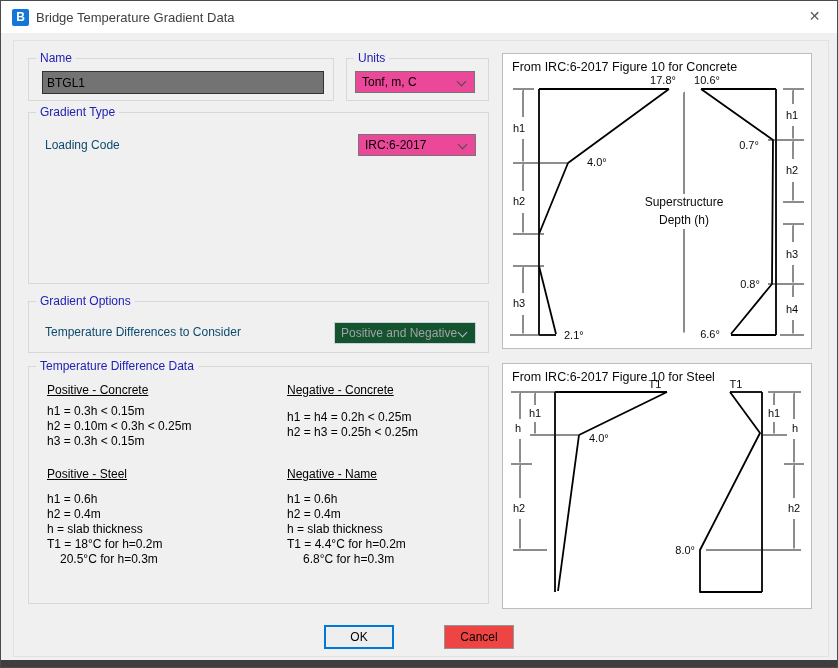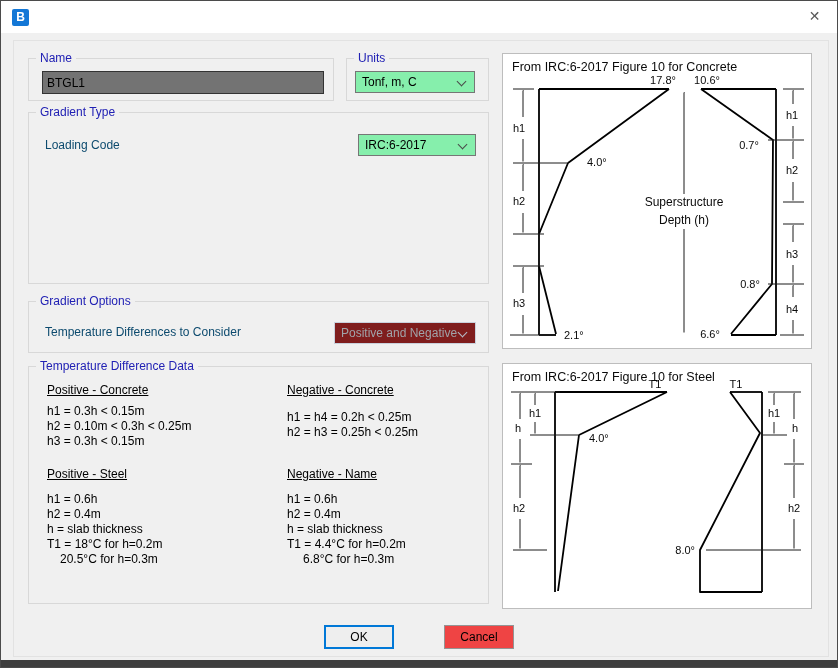--- a/index.html
+++ b/index.html
@@ -27,26 +27,26 @@
   
   .group { position:absolute; border:1px solid #d8d8d8; box-sizing:border-box; }
   .glabel { position:absolute; top:-8px; left:7px; background:#f0f0f0; padding:0 4px;
     font-size:12px; line-height:14px; color:#2121b4; white-space:nowrap; }
   .field-label { position:absolute; font-size:12px; color:#0c4a6e; white-space:nowrap; }
   
   .textbox { position:absolute; box-sizing:border-box; border:1px solid #333333;
     background:#737373; font-family:"Liberation Sans",sans-serif; font-size:12px;
     padding:0 4px; outline:none; }
   .combo { position:absolute; box-sizing:border-box; border:1px solid #767676;
-    background:#86efac; font-size:12px; cursor:default; }
+    background:#ec4899; font-size:12px; cursor:default; }
   .combo-text { position:absolute; left:6px; top:50%; transform:translateY(-50%); white-space:nowrap; }
   .chev { position:absolute; right:9px; top:6px; width:6px; height:6px;
     border-right:1.4px solid #4a4a4a; border-bottom:1.4px solid #4a4a4a;
     transform:rotate(45deg); }
-  .combo.disabled { border:1px solid #c9d1dc; background:#7f1d1d; }
+  .combo.disabled { border:1px solid #c9d1dc; background:#14532d; }
   .combo.disabled .combo-text { color:#a0a3a9; }
   .combo.disabled .chev { border-color:#b4bcc8; }
   
   .tdd-heading { position:absolute; font-size:12px; text-decoration:underline; white-space:nowrap; }
   .tdd-line { position:absolute; font-size:12px; white-space:pre; }
   
   .panel { position:absolute; background:#ffffff; border:1px solid #bdbdbd; box-sizing:border-box; }
   .panel svg { position:absolute; left:0; top:0; width:100%; height:100%; }
   .dg-title { font-size:12.5px; fill:#0a0a0a; }
   .dg-temp  { font-size:11px; fill:#0a0a0a; }
@@ -59,20 +59,21 @@
   .btn-ok { border:2px solid #0078d7; background:#eeeeee; }
   .btn-cancel { border:1px solid #949494; background:#ef4444; }
 </style>
 </head>
 <body>
 
 <div class="window">
 
   <div class="titlebar">
     <div class="app-icon">B</div>
+    <div class="title-text">Bridge Temperature Gradient Data</div>
     <div class="close-btn">✕</div>
   </div>
 
   <div class="client-frame"></div>
 
   <div class="group" style="left:27px; top:57px; width:306px; height:43px;">
     <span class="glabel">Name</span>
     <input class="textbox" style="left: 13px; top: 12px; width: 282px; height: 23px;" type="text" value="BTGL1">
   </div>
 

